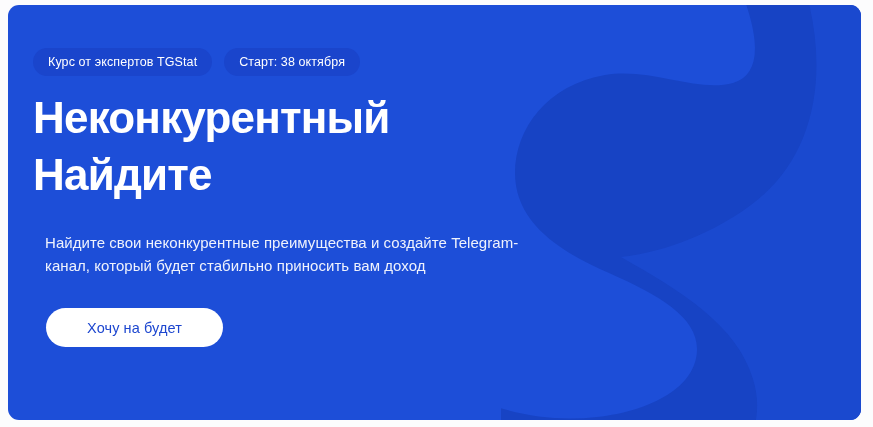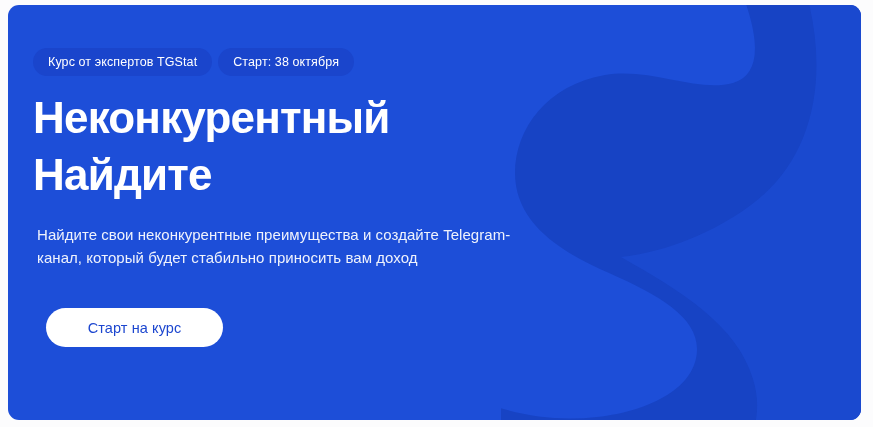--- a/index.html
+++ b/index.html
@@ -61,21 +61,21 @@
     height: 100%;
   }
 
   
   .badge-row {
     position: absolute;
     left: 0;
     top: 43px;
     display: flex;
     align-items: center;
-    gap: 6px;
+    gap: 12px;
   }
   .badge {
     display: inline-flex;
     align-items: center;
     justify-content: center;
     height: 28px;
     padding: 0 15px;
     border-radius: 999px;
     background: #1a45cc;
     color: #ffffff;
@@ -100,21 +100,21 @@
   }
   .headline .line {
     display: block;
   }
 
   
   .lede {
     position: absolute;
     left: 0;
     top: 214px;
-    margin: 4px;
+    margin: 12px;
     width: 500px;
     color: rgba(255,255,255,0.93);
     font-size: 15px;
     line-height: 23px;
     font-weight: 400;
     letter-spacing: 0.05px;
   }
 
   
   .cta {
@@ -173,17 +173,17 @@
         <span class="badge">Старт: 38 октября</span>
       </div>
 
       <h1 class="headline">
         <span class="line">Неконкурентный</span>
         <span class="line">Найдите</span>
       </h1>
 
       <p class="lede">Найдите свои неконкурентные преимущества и создайте Telegram-канал, который будет стабильно приносить вам доход</p>
 
-      <button class="cta">Старт на курс</button>
+      <button class="cta">Хочу на будет</button>
 
     </div>
   </div>
 </div>
 
 </body></html>

